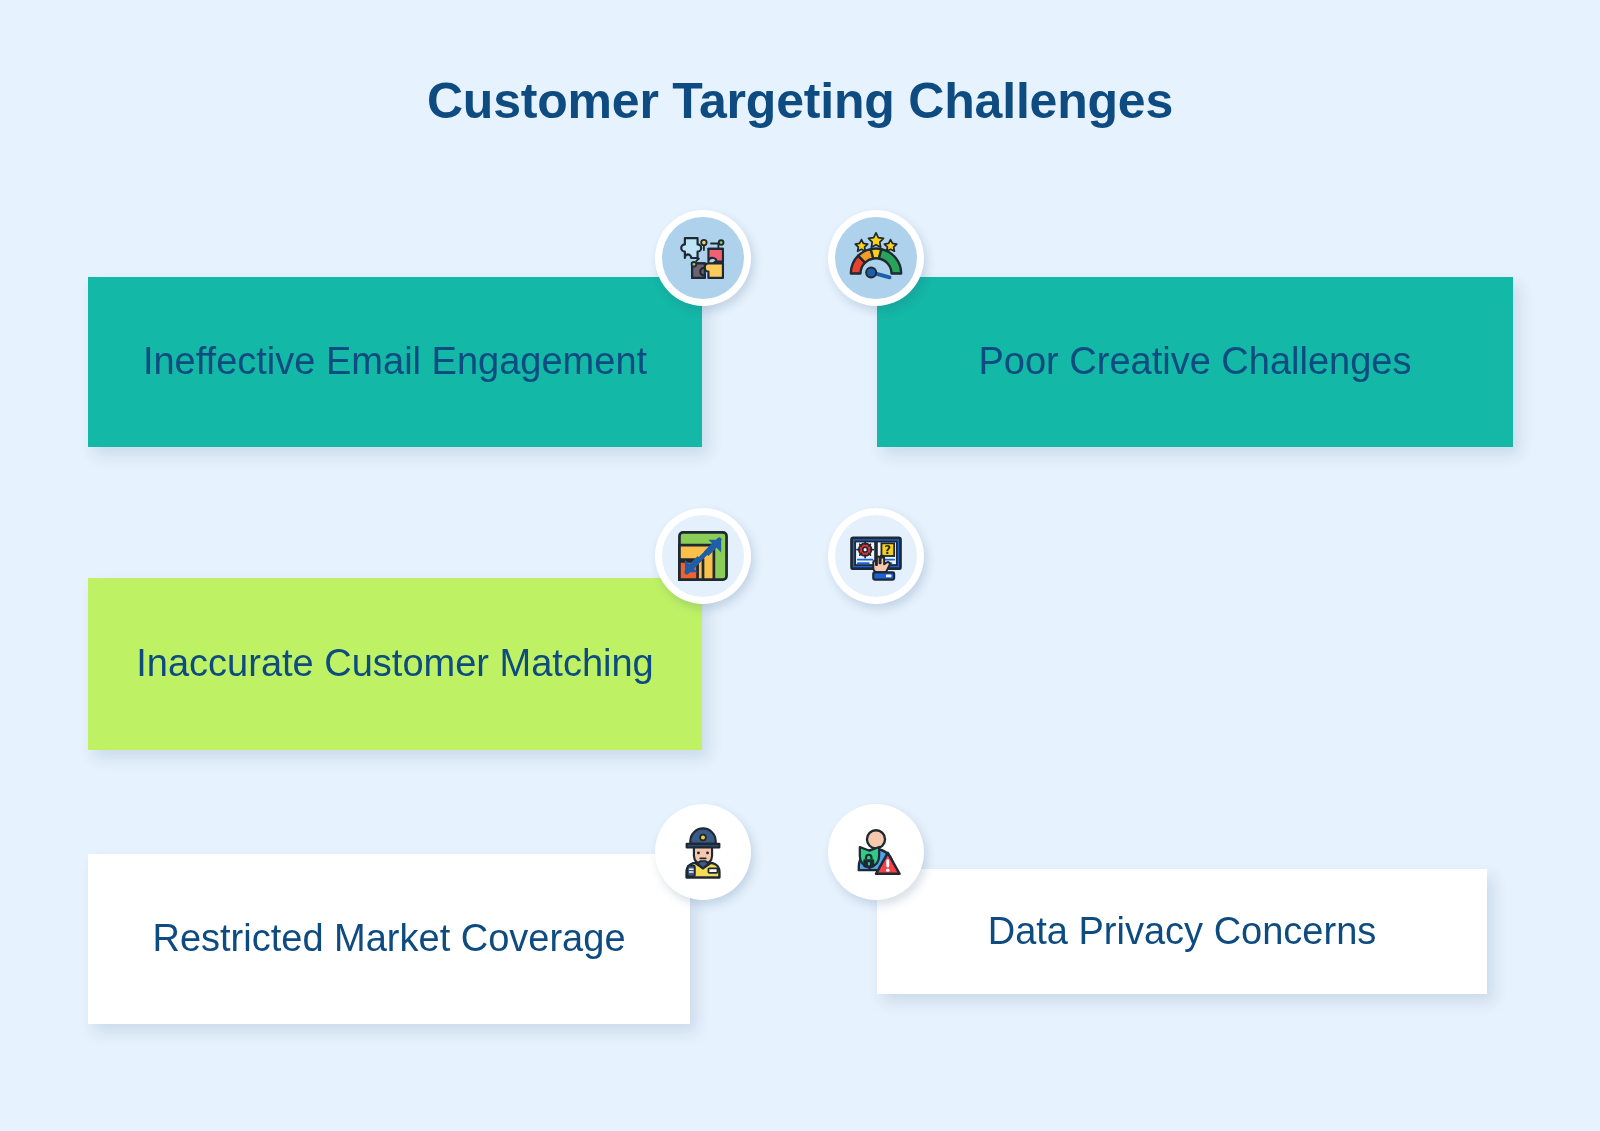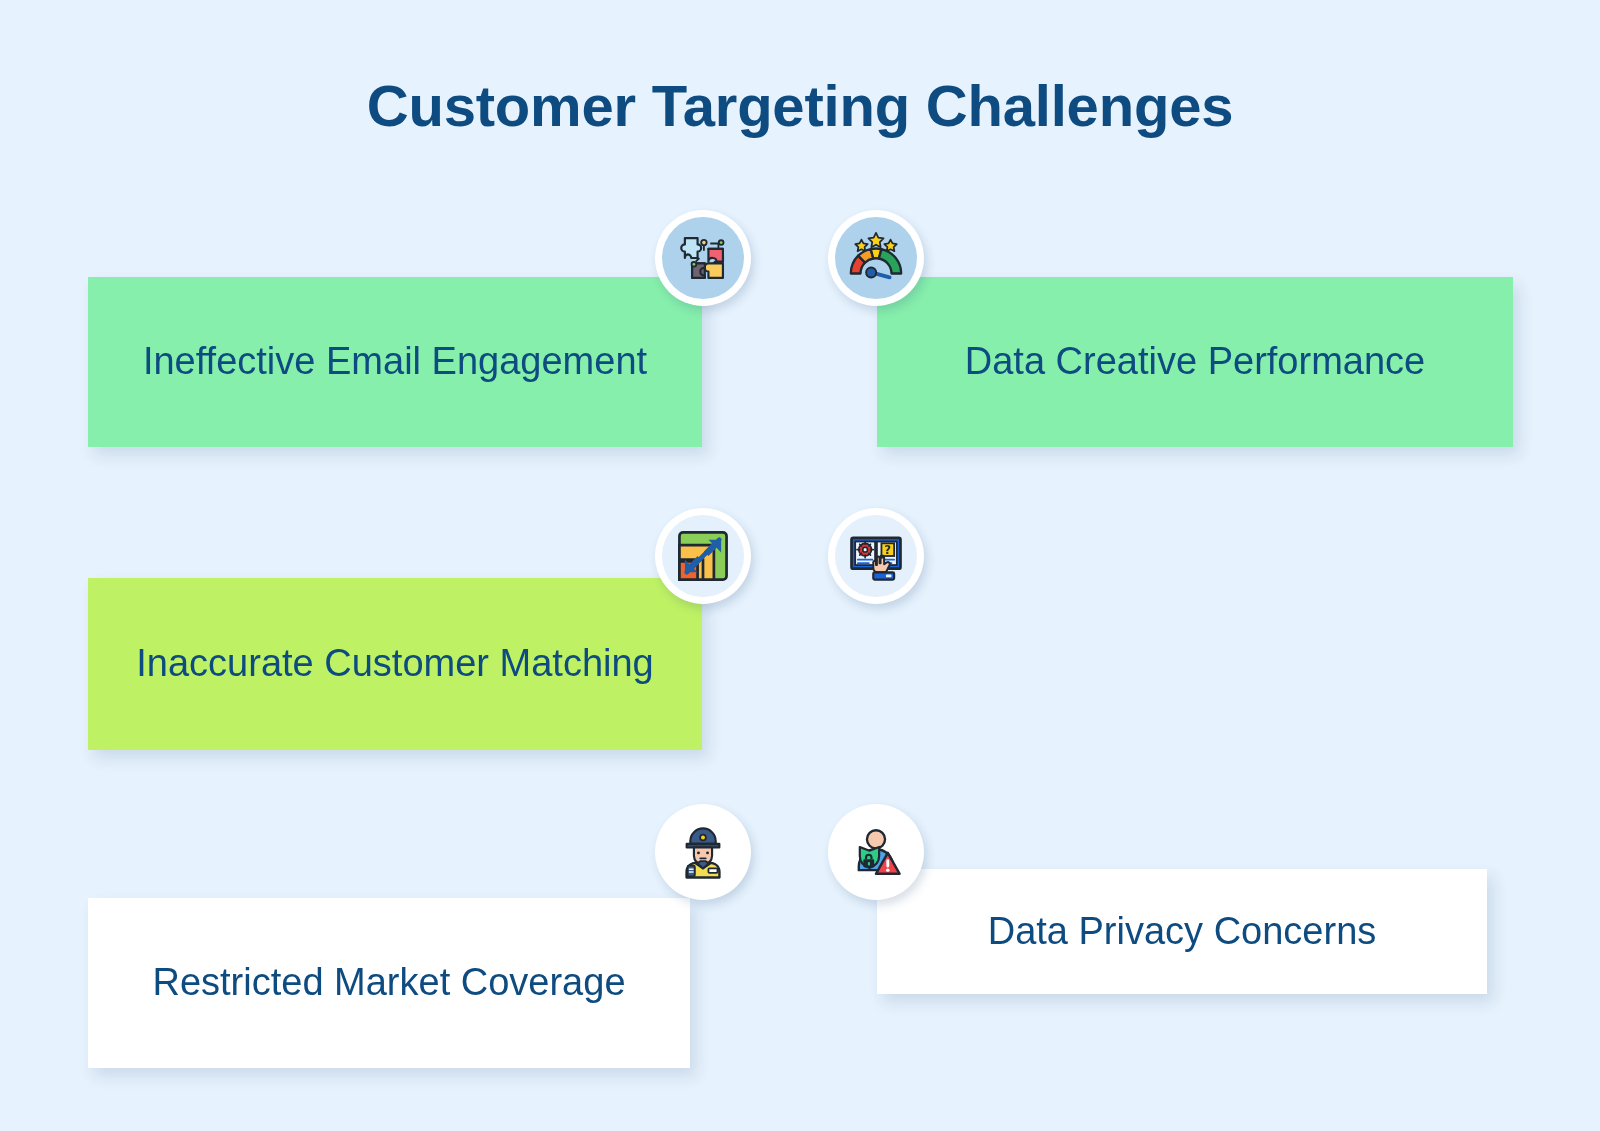--- a/index.html
+++ b/index.html
@@ -21,21 +21,21 @@
     width: 1600px;
     height: 1131px;
   }
 
   .page-title {
     position: absolute;
     left: 0;
     top: 72px;
     width: 1600px;
     text-align: center;
-    font-size: 58px;
+    font-size: 50px;
     font-weight: bold;
     color: #0d4b80;
     letter-spacing: -0.2px;
   }
 
   
   .card {
     position: absolute;
     box-sizing: border-box;
     display: flex;
@@ -46,32 +46,32 @@
   }
   .card-label {
     font-size: 38px;
     line-height: 1.45;
     color: #0d4b80;
     text-align: center;
     max-width: 100%;
   }
 
   
-  .card.tone-strong { background: #86efac; }
+  .card.tone-strong { background: #14b8a6; }
   
   .card.tone-pale   { background: #bef264; }
   
   .card.tone-white  { background: #ffffff; }
 
   
   .card.r1.c1 { left: 88px;  top: 277px; width: 614px; height: 170px; }
   .card.r1.c2 { left: 877px; top: 277px; width: 636px; height: 170px; }
   .card.r2.c1 { left: 88px;  top: 578px; width: 614px; height: 172px; }
   .card.r2.c2 { left: 877px; top: 578px; width: 610px; height: 172px; }
-  .card.r3.c1 { left: 88px;  top: 898px; width: 602px; height: 170px; }
+  .card.r3.c1 { left: 88px;  top: 854px; width: 602px; height: 170px; }
   .card.r3.c2 { left: 877px; top: 869px; width: 610px; height: 125px; }
 
   
   .badge {
     position: absolute;
     width: 96px;
     height: 96px;
     border-radius: 50%;
     background: #ffffff;
     box-shadow: 3px 5px 10px rgba(40, 80, 120, 0.18);
@@ -107,21 +107,21 @@
 
 <div class="canvas">
 
   <div class="page-title">Customer Targeting Challenges</div>
 
   <div class="card r1 c1 tone-strong">
     <div class="card-label">Ineffective Email Engagement</div>
   </div>
 
   <div class="card r1 c2 tone-strong">
-    <div class="card-label">Data Creative Performance</div>
+    <div class="card-label">Poor Creative Challenges</div>
   </div>
 
   <div class="badge b1">
     <div class="badge-inner fill-blue">
       <span>
         <svg width="58" height="58" viewBox="0 0 64 64">
           <g stroke="#1f2933" stroke-width="2.4" stroke-linejoin="round" stroke-linecap="round">
             <path d="M12 10h14v7a4 4 0 0 1 0 8v7H19a4 4 0 0 0-4-4 4 4 0 0 0-3 4v-7a4 4 0 0 1 0-8z" fill="#bfe4f5"></path>
             <path d="M38 22h16v14h-7a4 4 0 0 0 0 8h7" fill="#f2616f"></path>
             <path d="M38 22h16v14h-7a4 4 0 0 0-4-4 4 4 0 0 0-5 4V22z" fill="#f2616f"></path>

